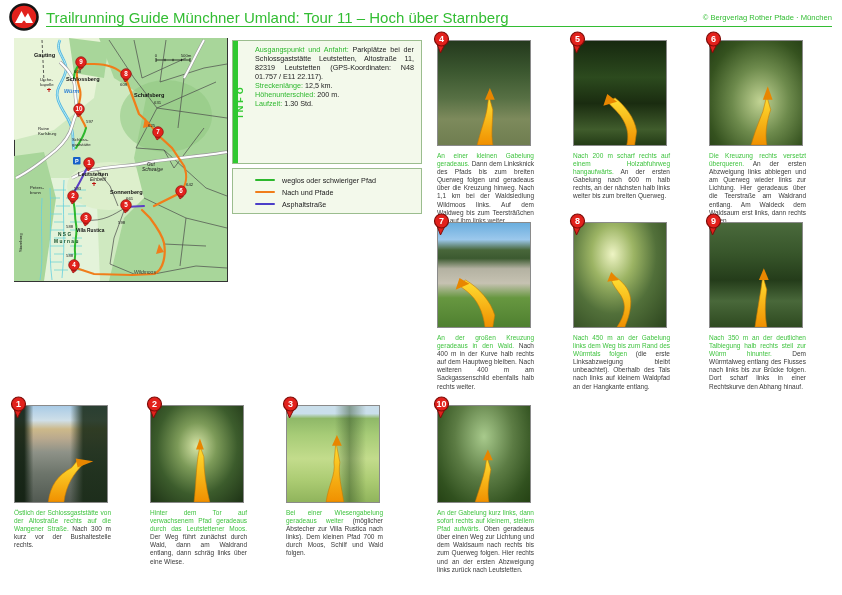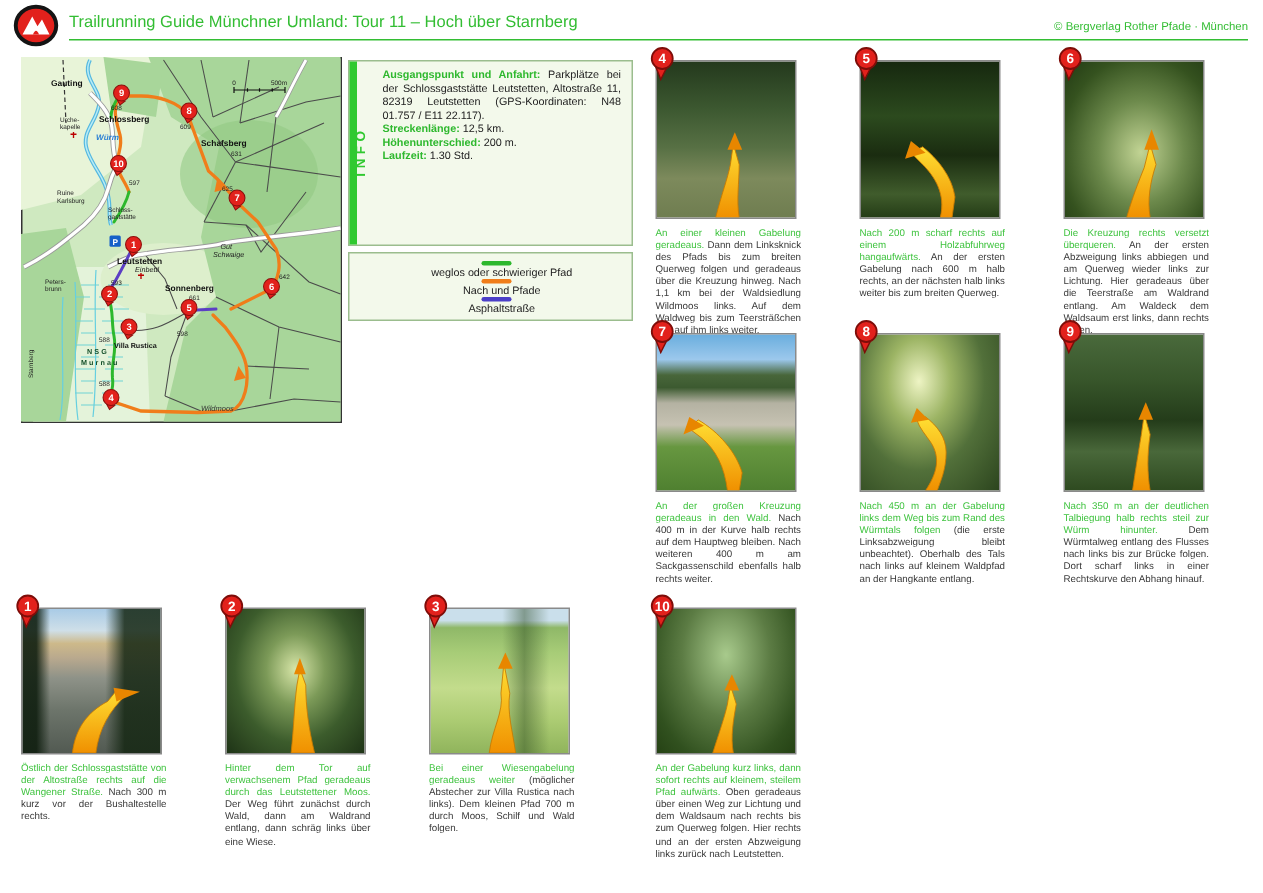--- a/index.html
+++ b/index.html
@@ -1,33 +1,33 @@
 <!DOCTYPE html>
 <html lang="de"><head>
 <meta charset="utf-8">
 <style>
   html,body{margin:0;padding:0;background:#fff;}
   .page{position:relative;width:842px;height:595px;background:#fff;overflow:hidden;
         font-family:"Liberation Sans",sans-serif;}
   
-  .hd-title{position:absolute;left:46px;top:9px;font-size:11px;color:#33bd33;}
+  .hd-title{position:absolute;left:46px;top:9px;font-size:15px;color:#33bd33;}
   .hd-copy{position:absolute;right:10px;top:13px;font-size:7.6px;color:#33bd33;}
   .hd-rule{position:absolute;left:46px;right:10px;top:26px;height:1.4px;background:#33bd33;}
   .logo{position:absolute;left:8px;top:2px;}
   
   .box{position:absolute;left:232px;width:190px;background:#f3f9eb;border:1px solid #9bbd8e;box-sizing:border-box;}
   .infobox{top:40px;height:124px;padding:4px 7px 4px 22px;}
   .legendbox{top:168px;height:46px;padding:5px 7px 4px 22px;}
   .info-bar{position:absolute;left:0;top:0;bottom:0;width:5px;background:#30c930;}
   .info-label{position:absolute;left:-13px;top:50%;transform:rotate(-90deg);transform-origin:center;
               width:40px;text-align:center;color:#30c930;font-weight:bold;font-size:9px;letter-spacing:3px;margin-top:-6px;}
   .info-text{font-size:7.2px;line-height:9px;color:#222;text-align:justify;}
   .info-text p{margin:0;}
-  .glabel{color:#2eb82e;font-weight:bold;}
-  .legend-row{display:flex;align-items:center;height:12px;flex-direction:column;}
+  .glabel{color:#2eb82e;font-weight:normal;}
+  .legend-row{display:flex;align-items:center;height:12px;}
   .swatch{width:20px;height:2.6px;border-radius:2px;margin-right:7px;flex:none;}
   .sw0{background:#2db82d;} .sw1{background:#f07d1a;} .sw2{background:#4b3fc8;}
   .legend-row span{font-size:7.2px;color:#222;}
   
   .map{position:absolute;left:14px;top:38px;}
   .map text{font-family:"Liberation Sans",sans-serif;}
   .mlb{font-weight:bold;font-size:5.6px;fill:#111;}
   .mls{font-size:4.3px;fill:#222;}
   .mli{font-style:italic;font-size:4.8px;fill:#222;}
   .mlw{font-style:italic;font-weight:bold;font-size:5.4px;fill:#2a7fd4;}

